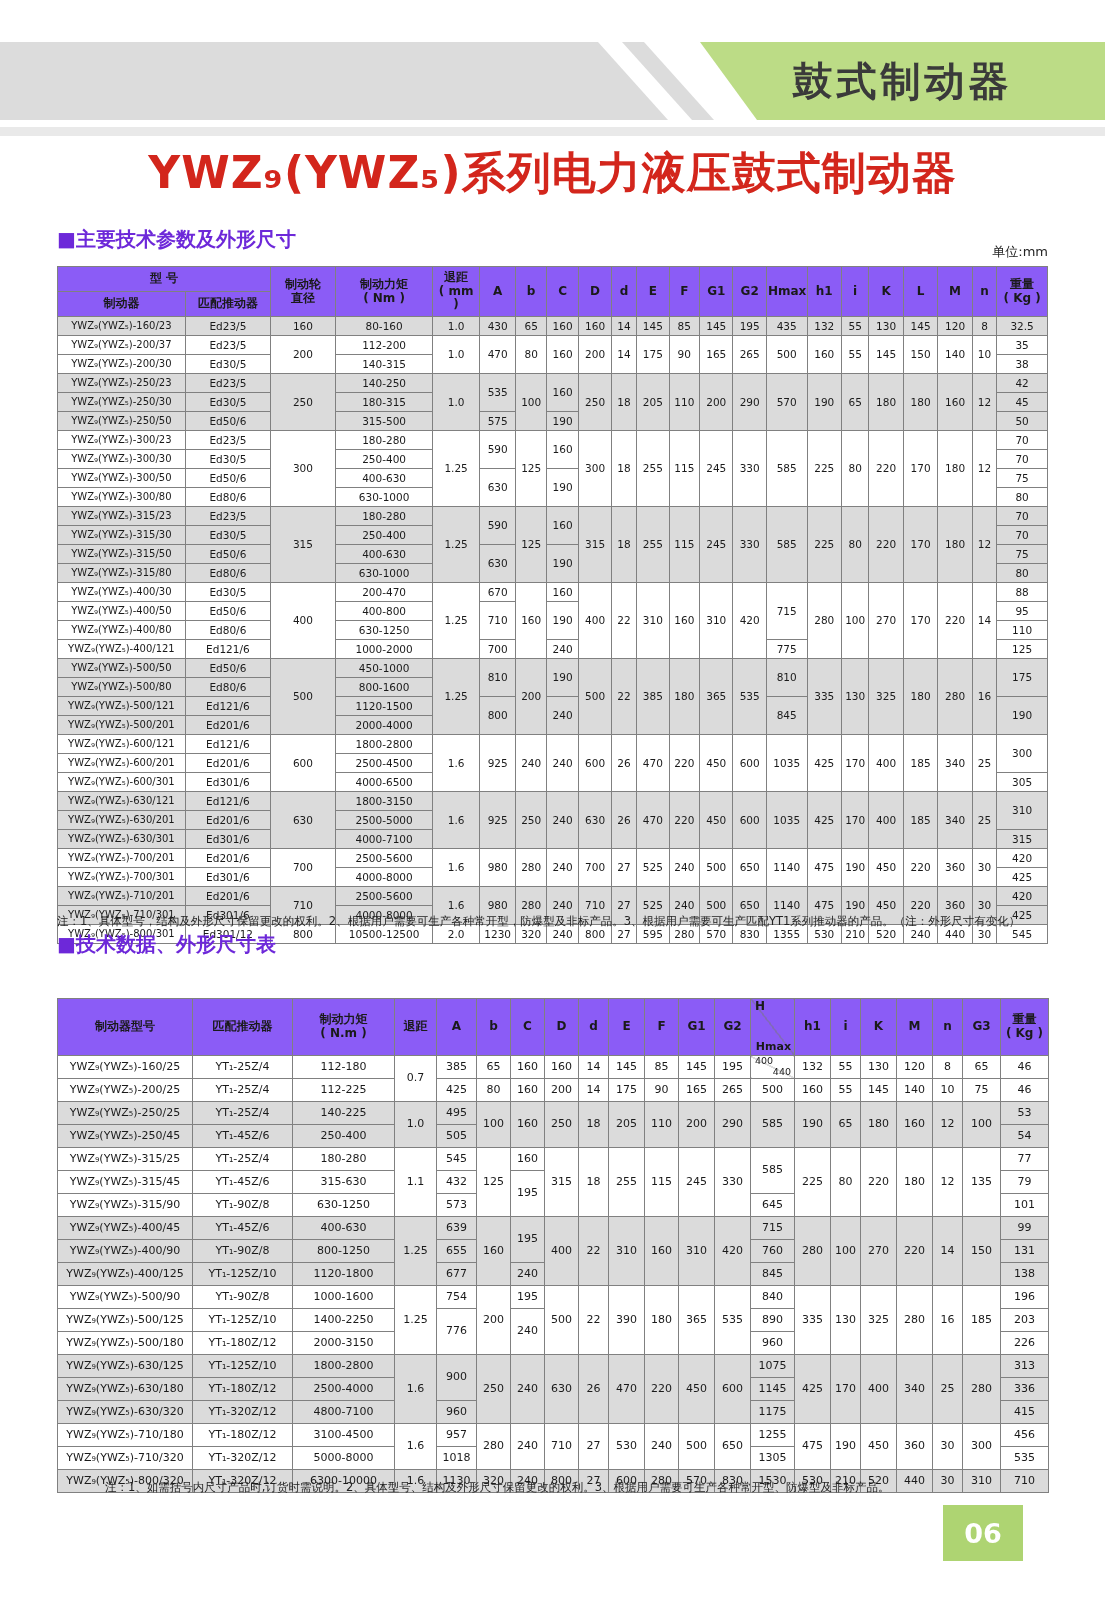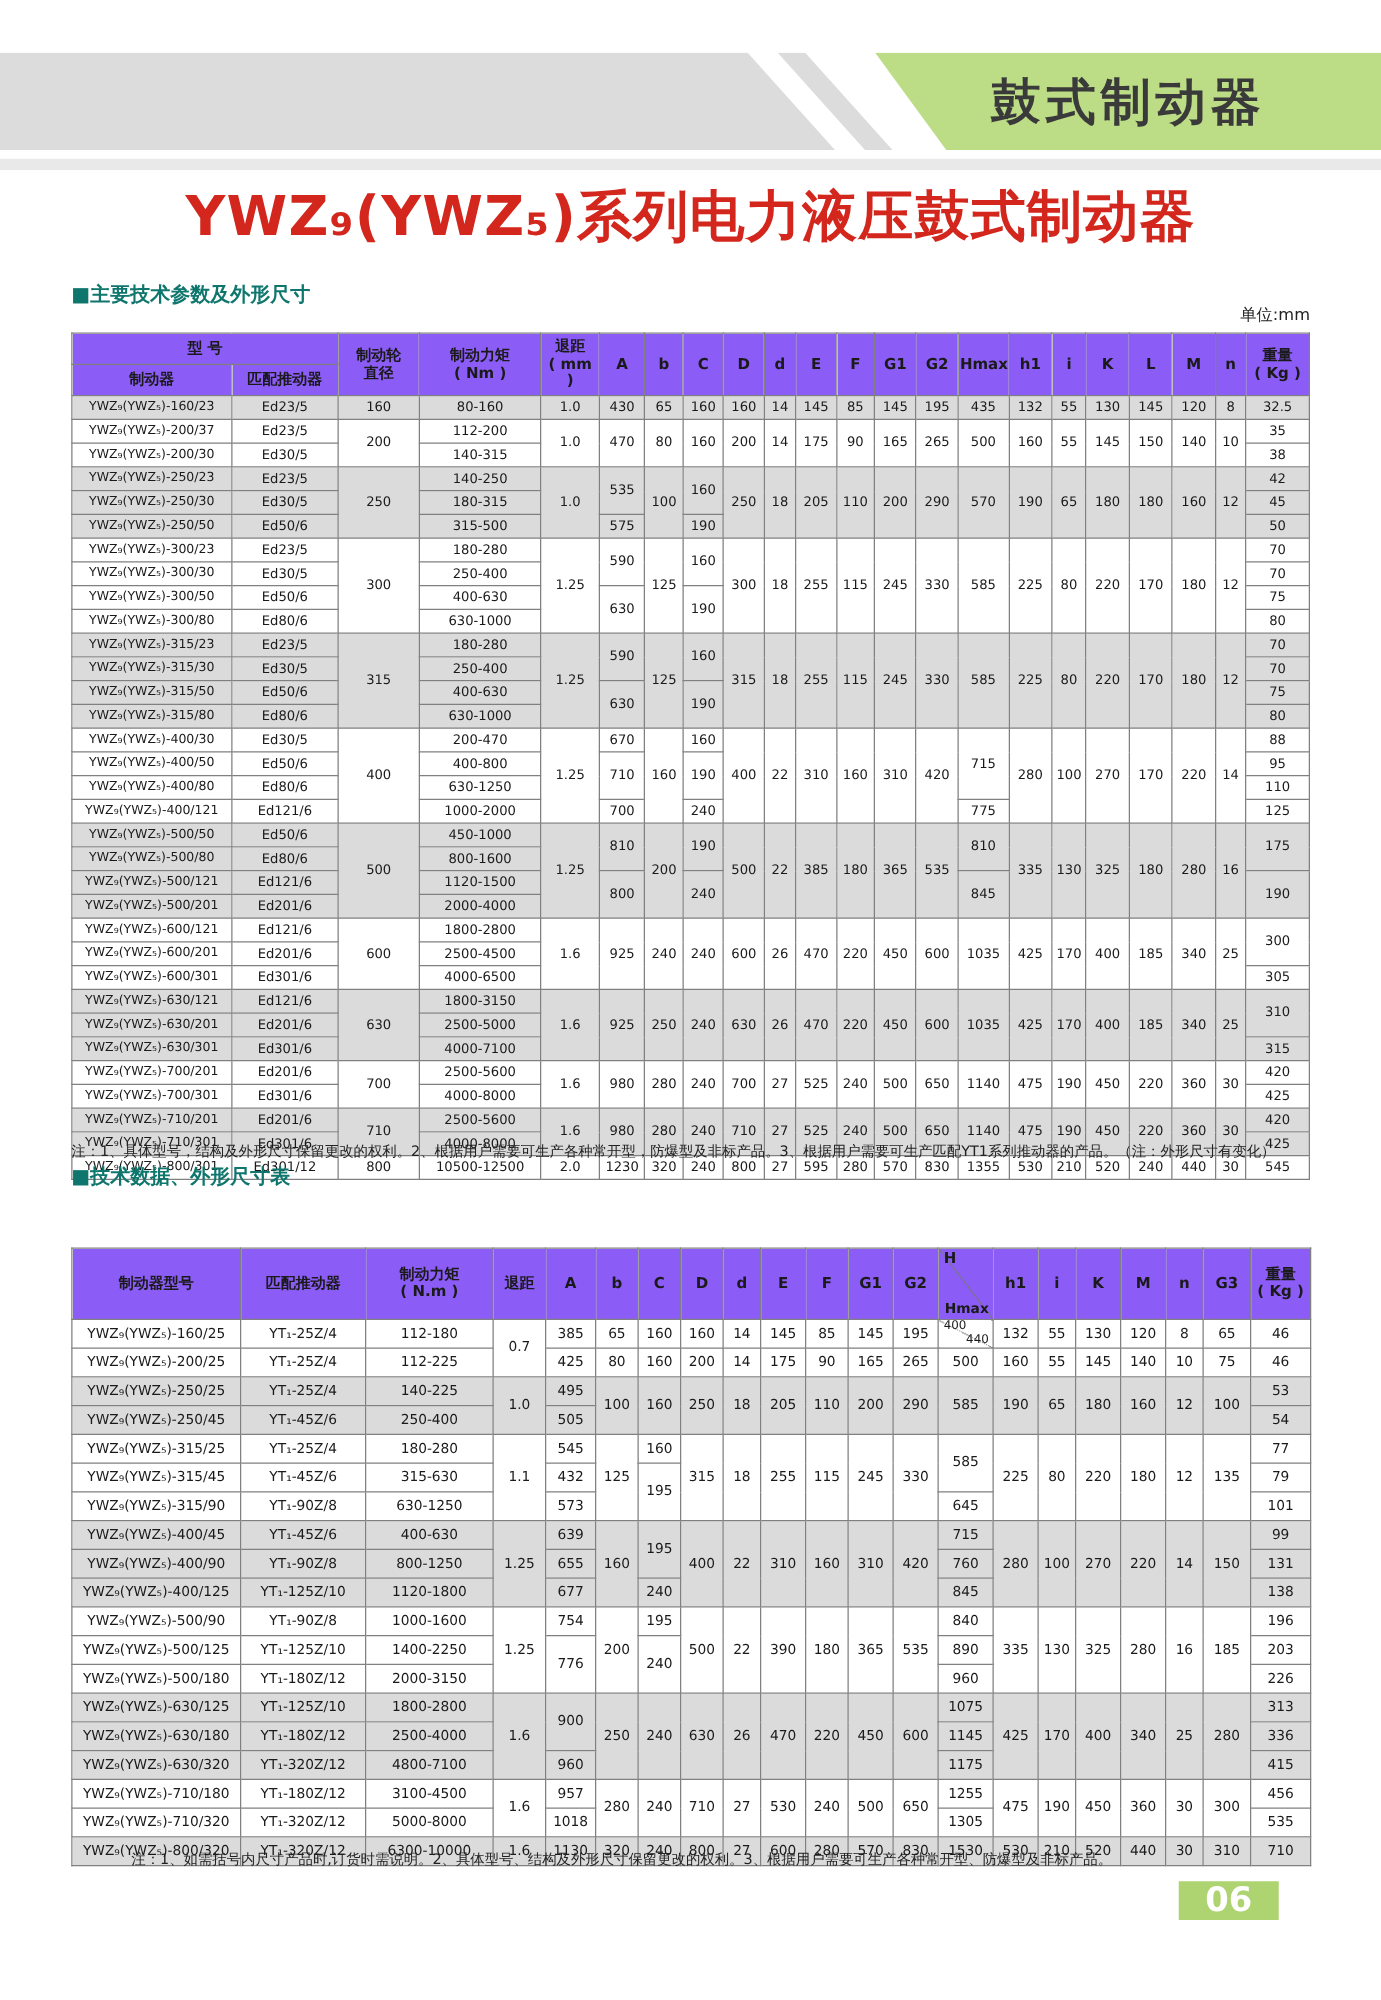--- a/index.html
+++ b/index.html
@@ -14,21 +14,21 @@
   .band-green{position:absolute;left:0;top:42px;width:1105px;height:78px;background:#bcdc86;
              clip-path:polygon(700px 0,1105px 0,1105px 78px,757px 78px);}
   .band-underline{position:absolute;left:0;top:127px;width:1105px;height:9px;background:#e9e9e9;}
   .banner-label{position:absolute;left:700px;top:42px;width:405px;height:78px;display:flex;
              align-items:center;justify-content:center;font-size:40px;font-weight:bold;
              color:#3a3a3a;letter-spacing:4px;}
 
   
   .main-title{position:absolute;left:0;top:144px;width:1105px;text-align:center;
              font-size:44px;font-weight:bold;color:#d3261c;letter-spacing:1px;}
-  .sec-heading{position:absolute;left:57px;font-size:16px;font-weight:bold;color:#0f766e;}
+  .sec-heading{position:absolute;left:57px;font-size:20px;font-weight:bold;color:#6d28d9;}
   #sec1-heading{top:226px;}
   #sec2-heading{top:931px;}
   .unit-label{position:absolute;right:57px;top:243px;font-size:13px;color:#222;}
 
   
   table{border-collapse:collapse;table-layout:fixed;position:absolute;left:57px;background:#fff;}
   #table1{top:266px;width:991px;}
   #table2{top:998px;width:991px;}
   th,td{border:1px solid #808080;text-align:center;vertical-align:middle;padding:0 1px;
         overflow:hidden;white-space:pre-line;line-height:1.15;}
@@ -47,21 +47,21 @@
   .diag .br{position:absolute;bottom:1px;right:3px;}
   th.diag .tl{font-size:12px;}
   th.diag .br{font-size:11px;}
   td.diag .tl{font-size:9.5px;top:0;}
   td.diag .br{font-size:9.5px;bottom:0;}
 
   
   .note{position:absolute;left:57px;width:1010px;font-size:11.5px;color:#222;}
   #note1{top:914px;}
   #note2{top:1480px;padding-left:48px;}
-  .page-num{position:absolute;left:943px;top:1505px;width:80px;height:31px;background:#aed472;
+  .page-num{position:absolute;left:943px;top:1505px;width:80px;height:56px;background:#aed472;
             color:#fff;font-size:27px;font-weight:bold;display:flex;align-items:center;
             justify-content:center;}
 </style>
 </head>
 <body>
 
 <div id="page">
 
   <div class="band-gray"></div>
   <div class="band-stripe"></div>

